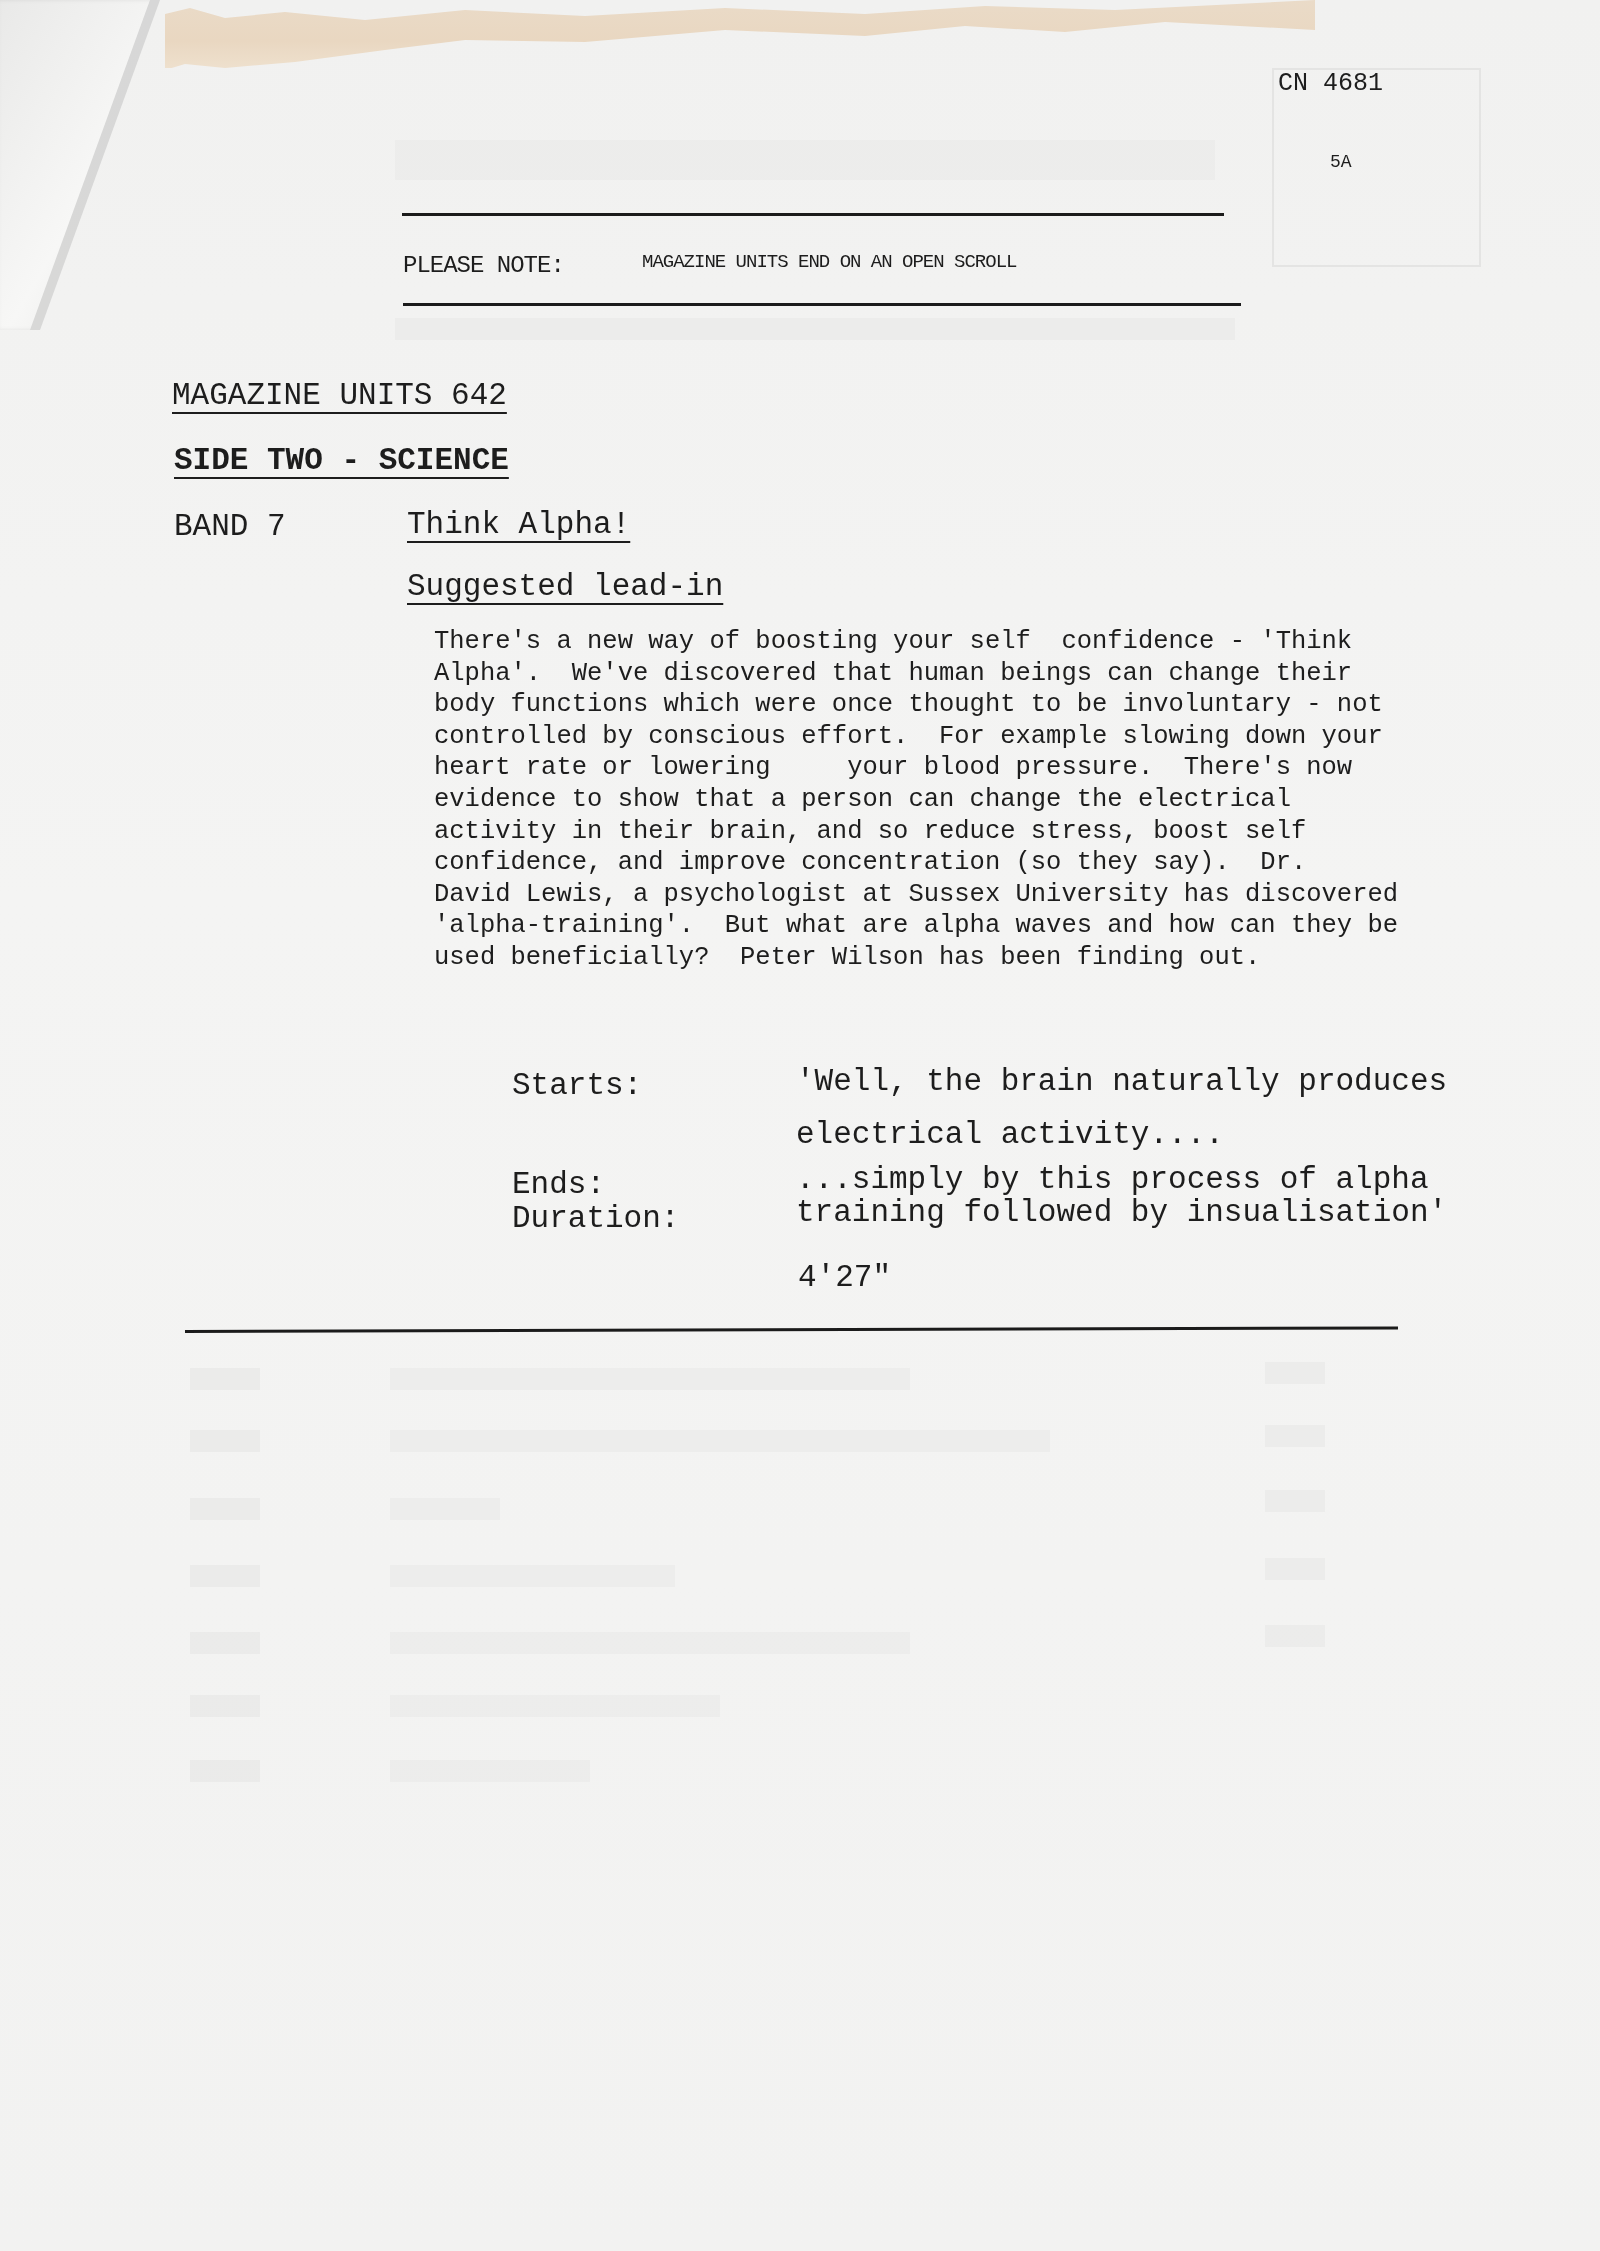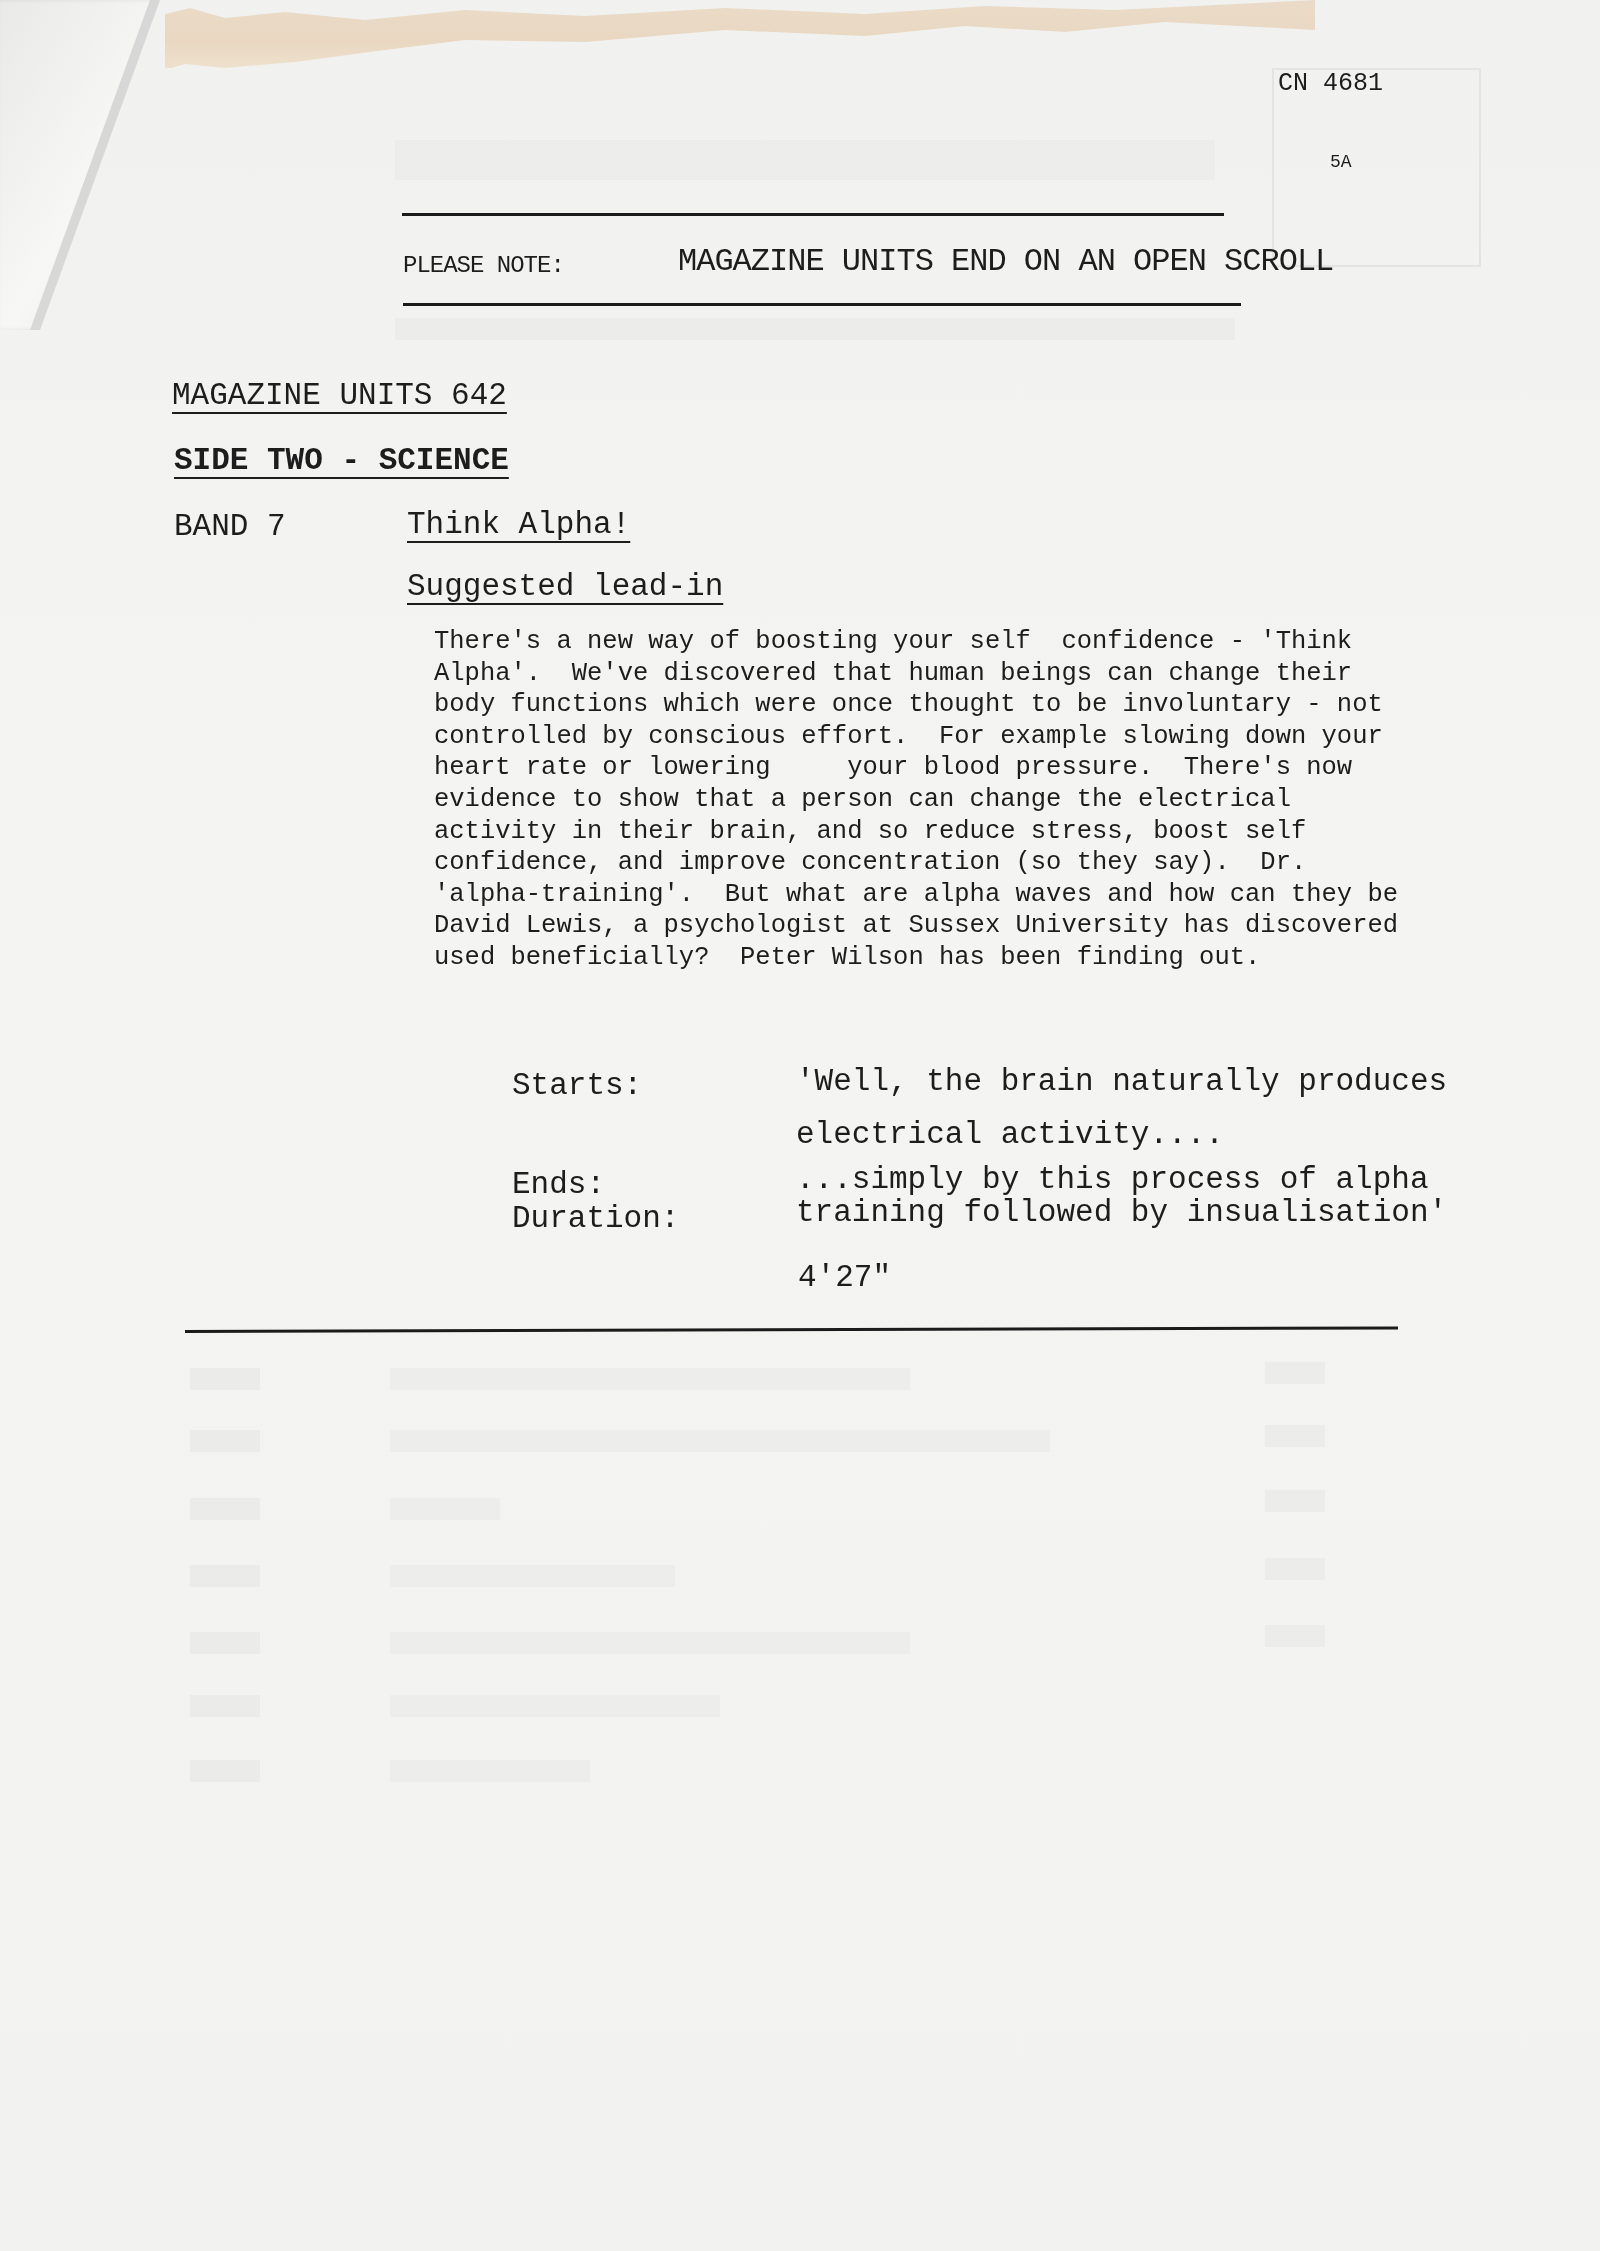--- a/index.html
+++ b/index.html
@@ -76,40 +76,40 @@
     <div class="bleed" style="left:390px;top:1695px;width:330px;height:22px;background:#e8e8e7;opacity:.5;"></div>
     <div class="bleed" style="left:190px;top:1760px;width:70px;height:22px;background:#e6e6e5;opacity:.6;"></div>
     <div class="bleed" style="left:390px;top:1760px;width:200px;height:22px;background:#e8e8e7;opacity:.5;"></div>
   </div>
 
   <div class="t" style="left:1278px;top:68px;font-size:25px;">CN 4681</div>
   <div class="t" style="left:1330px;top:146px;font-size:18px;">5A</div>
 
   <div class="rule" style="left:402px;top:213px;width:822px;height:3px;"></div>
   <div class="t" style="left:403px;top:250px;font-size:24px;letter-spacing:-1px;">PLEASE NOTE:</div>
-  <div class="t" style="left:642px;top:246px;font-size:32px;letter-spacing:-1px;margin-left:36px;">MAGAZINE UNITS END ON AN OPEN SCROLL</div>
+  <div class="t" style="left:642px;top:246px;font-size:19px;letter-spacing:-1px;">MAGAZINE UNITS END ON AN OPEN SCROLL</div>
   <div class="rule" style="left:403px;top:303px;width:838px;height:3px;"></div>
 
   <div class="t u" style="left:172px;top:380px;">MAGAZINE UNITS 642</div>
   <div class="t u" style="left:174px;top:445px;font-weight:bold;">SIDE TWO - SCIENCE</div>
   <div class="t" style="left:174px;top:511px;">BAND 7</div>
   <div class="t u" style="left:407px;top:509px;">Think Alpha!</div>
   <div class="t u" style="left:407px;top:571px;">Suggested lead-in</div>
 
   <div class="body-text">
     <span class="ln">There's a new way of boosting your self  confidence - 'Think</span>
     <span class="ln">Alpha'.  We've discovered that human beings can change their</span>
     <span class="ln">body functions which were once thought to be involuntary - not</span>
     <span class="ln">controlled by conscious effort.  For example slowing down your</span>
     <span class="ln">heart rate or lowering     your blood pressure.  There's now</span>
     <span class="ln">evidence to show that a person can change the electrical</span>
     <span class="ln">activity in their brain, and so reduce stress, boost self</span>
     <span class="ln">confidence, and improve concentration (so they say).  Dr.</span>
+    <span class="ln">David Lewis, a psychologist at Sussex University has discovered</span>
     <span class="ln">'alpha-training'.  But what are alpha waves and how can they be</span>
-    <span class="ln">David Lewis, a psychologist at Sussex University has discovered</span>
     <span class="ln">used beneficially?  Peter Wilson has been finding out.</span>
   </div>
 
   <div class="t" style="left:512px;top:1070px;">Starts:</div>
   <div class="t" style="left:796px;top:1066px;text-align:center;">'Well, the brain naturally produces</div>
   <div class="t" style="left:796px;top:1099px;margin-top:20px;">electrical activity....</div>
 
   <div class="t" style="left:512px;top:1169px;">Ends:</div>
   <div class="t" style="left:796px;top:1164px;">...simply by this process of alpha</div>
   <div class="t" style="left:796px;top:1197px;">training followed by insualisation'</div>

